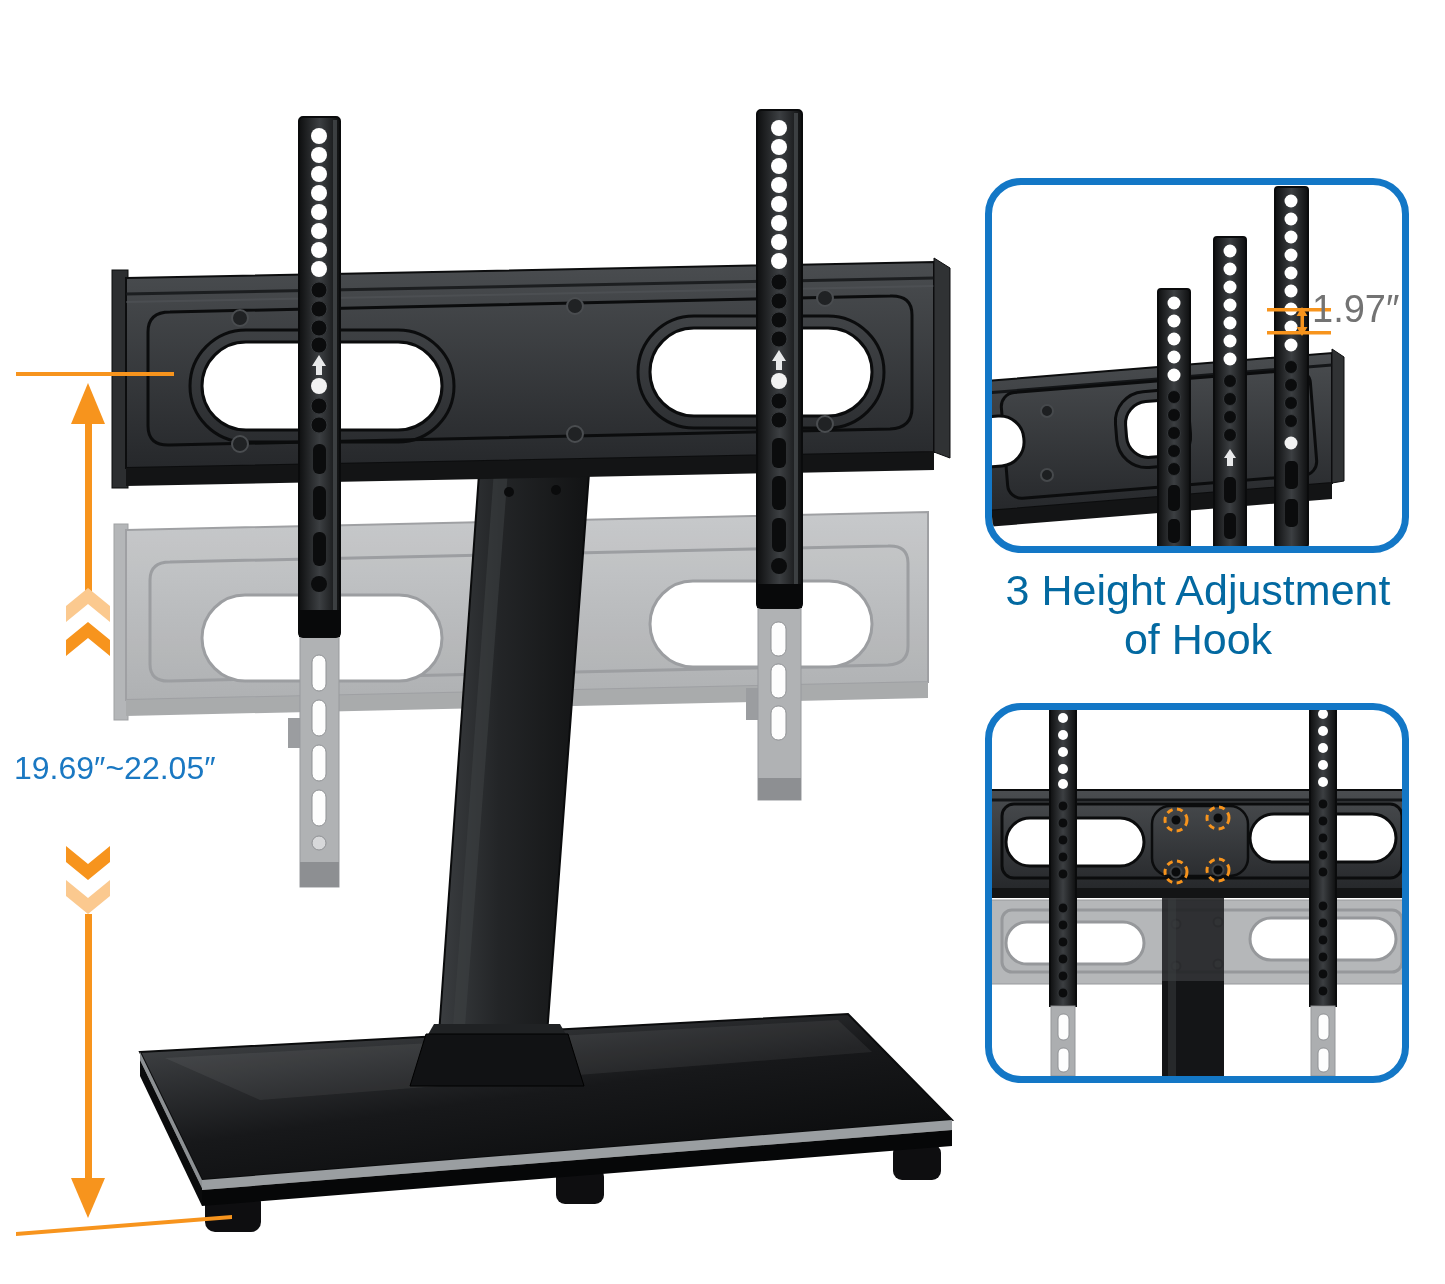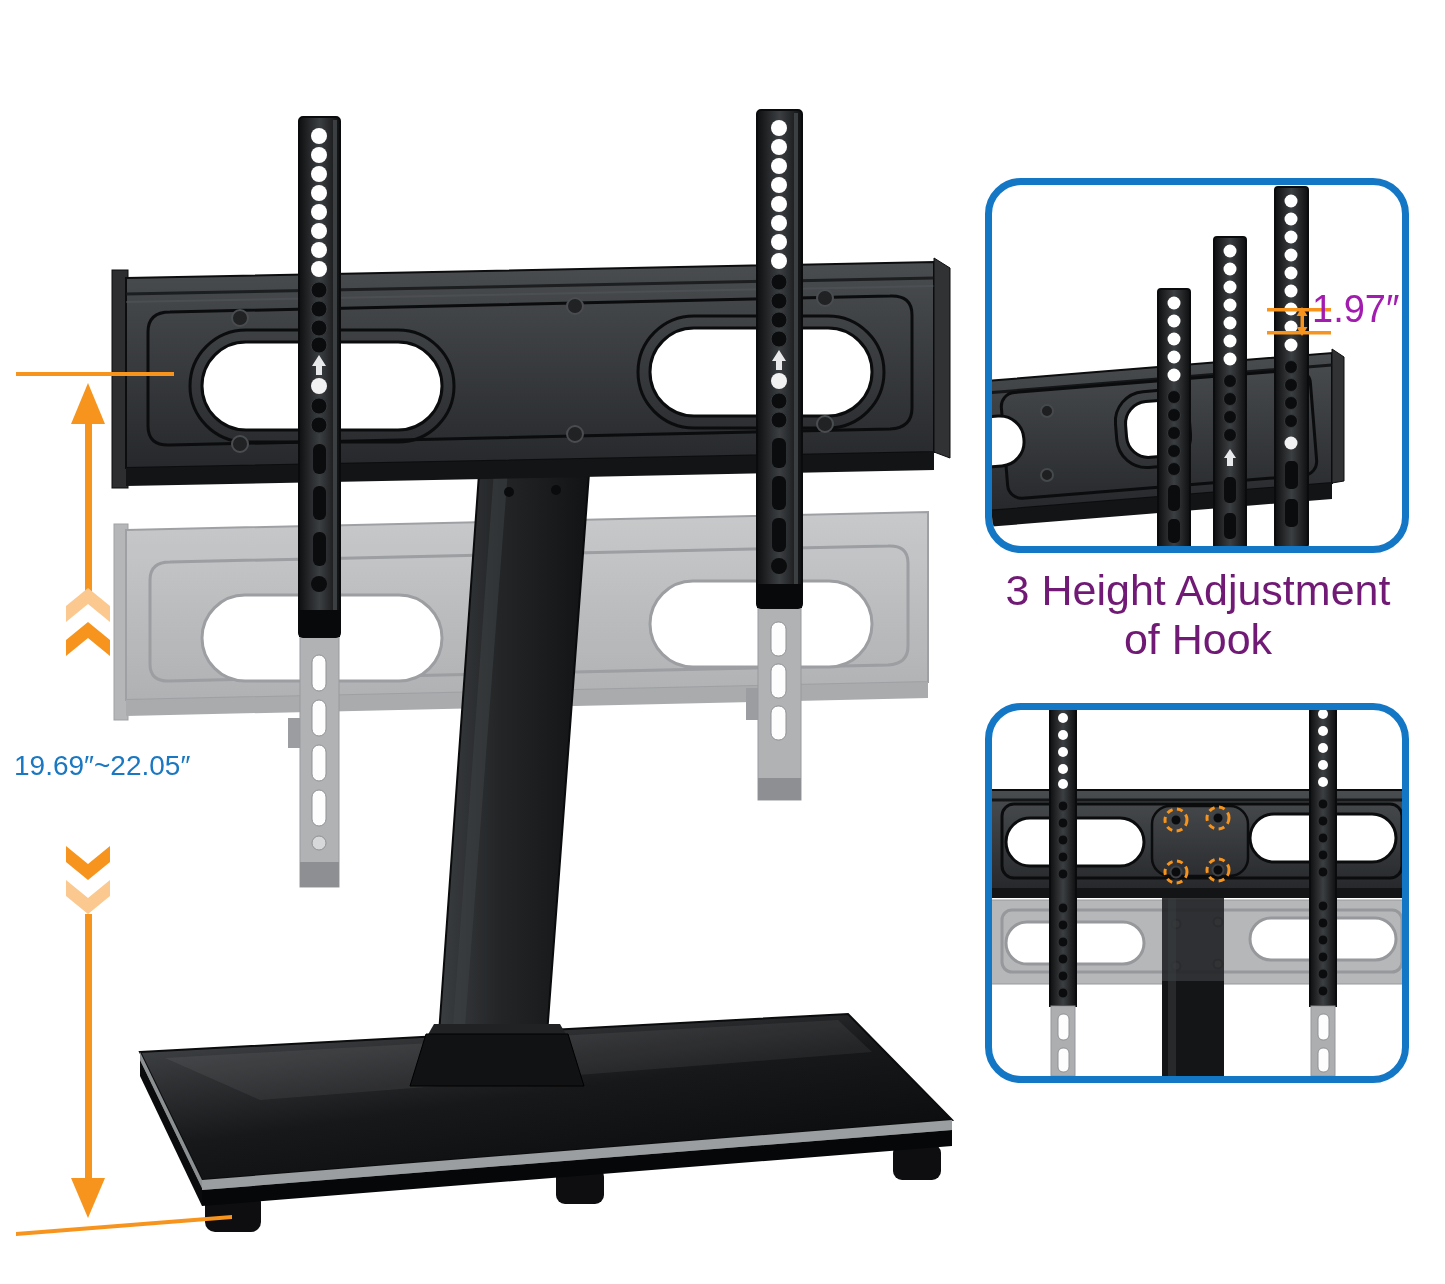--- a/index.html
+++ b/index.html
@@ -1,27 +1,27 @@
 <!DOCTYPE html>
 <html><head>
 <meta charset="utf-8">
 <style>
   html,body{margin:0;padding:0;background:#ffffff;}
   body{width:1445px;height:1284px;position:relative;overflow:hidden;
        font-family:"Liberation Sans","DejaVu Sans",sans-serif;}
   .stage{position:absolute;left:0;top:0;width:1445px;height:1284px;}
   svg{display:block;}
   .abs{position:absolute;}
-  .range-label{left:14px;top:750px;font-size:28px;color:#1A78C2;white-space:nowrap;letter-spacing:0px;}
-  .measure-label{left:1312px;top:288px;font-size:38px;color:#a21caf;white-space:nowrap;font-weight:500;}
+  .range-label{left:14px;top:750px;font-size:32px;color:#1A78C2;white-space:nowrap;letter-spacing:0px;}
+  .measure-label{left:1312px;top:288px;font-size:38px;color:#737373;white-space:nowrap;font-weight:500;}
   .panel{position:absolute;box-sizing:border-box;border:7px solid #1377C6;border-radius:36px;
          background:#ffffff;overflow:hidden;}
   .panel-hook{left:985px;top:178px;width:424px;height:375px;}
   .panel-plate{left:985px;top:703px;width:424px;height:380px;}
-  .caption{position:absolute;text-align:center;color:#701a75;font-size:43px;line-height:49px;font-weight:400;}
+  .caption{position:absolute;text-align:center;color:#0369a1;font-size:43px;line-height:49px;font-weight:400;}
   .caption-hook{left:986px;top:566px;width:424px;}
   .caption-plate{left:976px;top:1082px;width:440px;line-height:48px;}
 </style>
 </head>
 <body>
 
 <div class="stage">
 
   <svg class="abs" style="left:0;top:0" width="965" height="1284" viewBox="0 0 965 1284">
     <defs>

